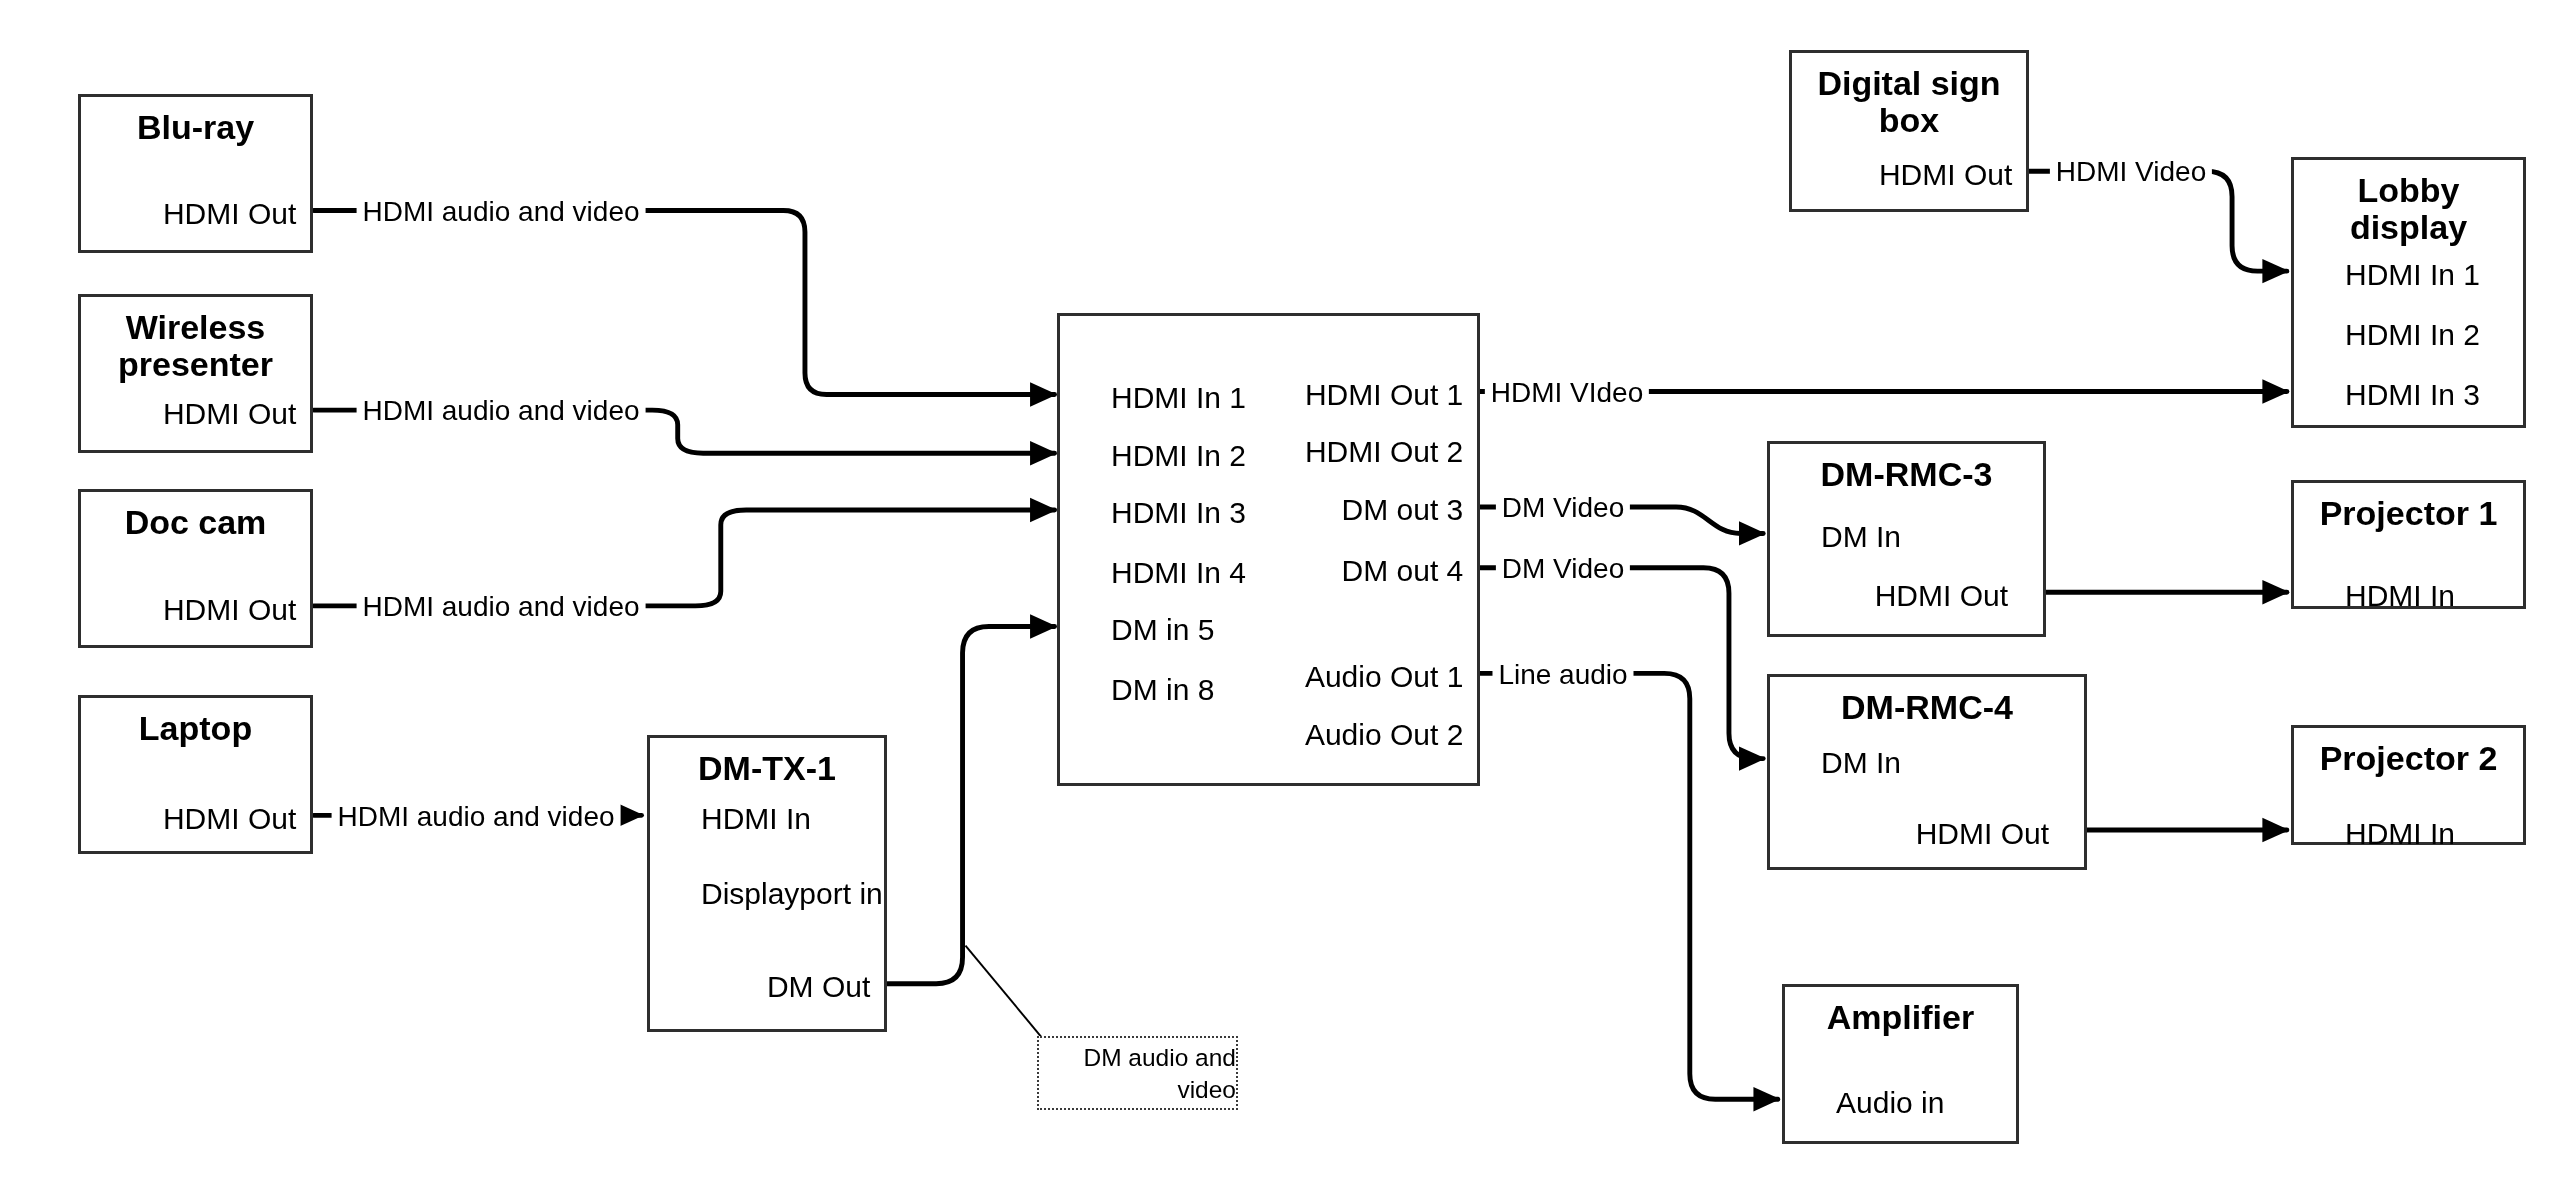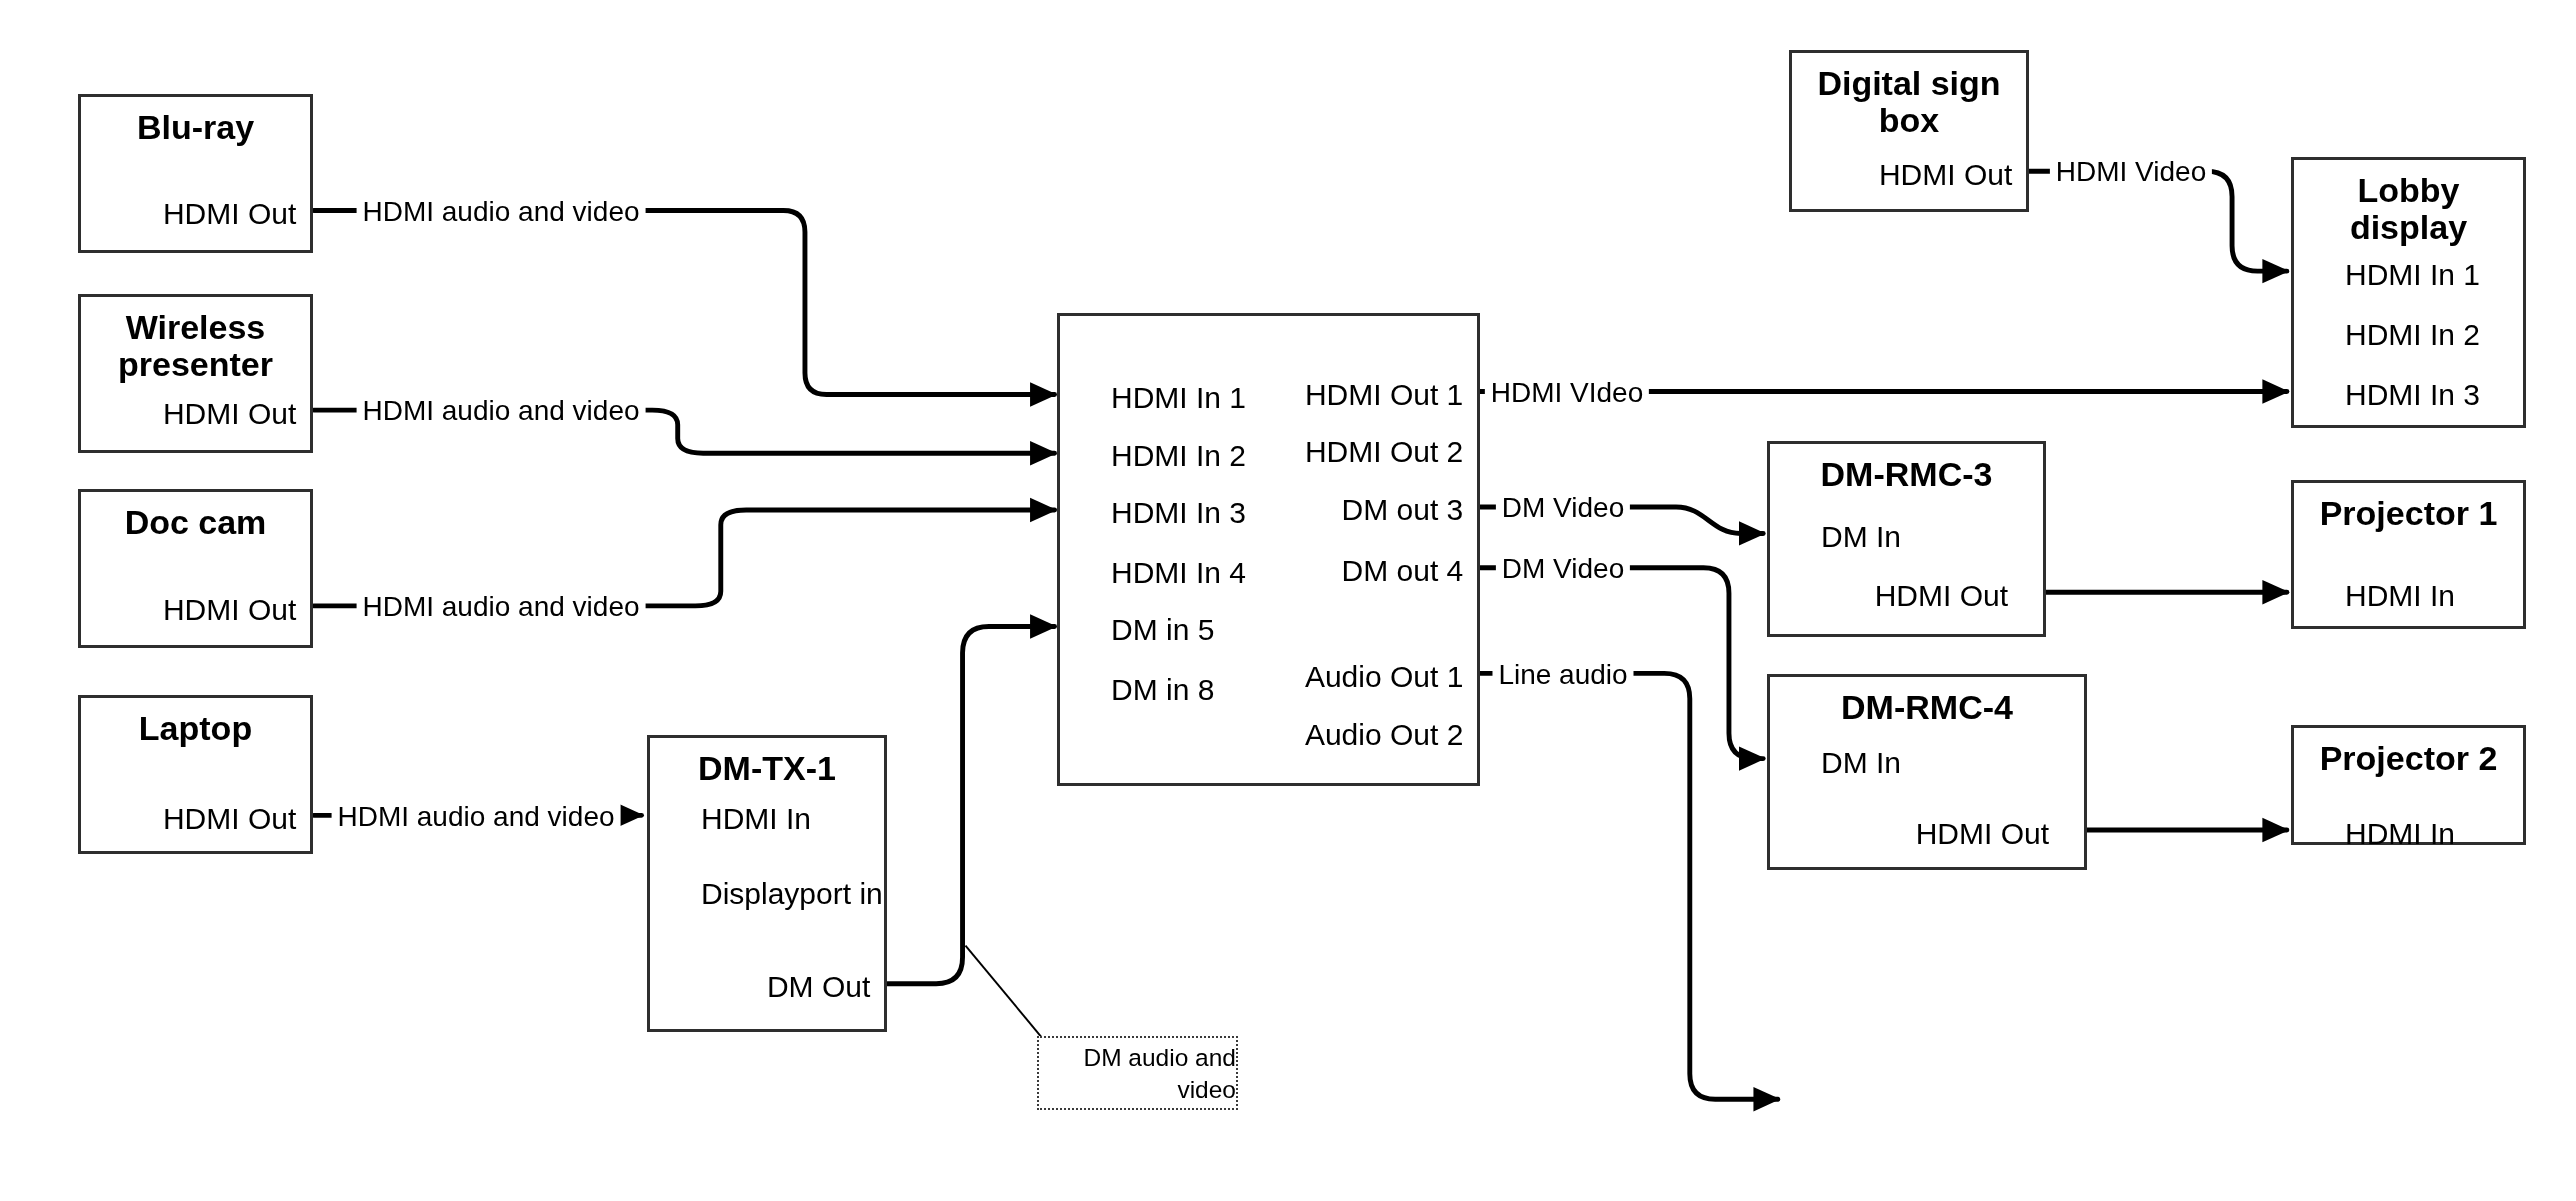--- a/index.html
+++ b/index.html
@@ -130,36 +130,40 @@
     <div class="port pl" style="top:155px">HDMI In 2</div>
     <div class="port pl" style="top:215px">HDMI In 3</div>
   </div>
 
   <div class="node" style="left:1767px;top:441px;width:279px;height:196px">
     <div class="title">DM-RMC-3</div>
     <div class="port pl" style="top:73px">DM In</div>
     <div class="port pr-wide port" style="top:132px">HDMI Out</div>
   </div>
 
-  <div class="node" style="left:2291px;top:480px;width:235px;height:149px">
+  <div class="node" style="left:2291px;top:480px;width:235px;height:129px">
     <div class="title">Projector 1</div>
     <div class="port pl" style="top:93px">HDMI In</div>
   </div>
 
   <div class="node" style="left:1767px;top:674px;width:320px;height:196px">
     <div class="title">DM-RMC-4</div>
     <div class="port pl" style="top:66px">DM In</div>
     <div class="port pr-wide port" style="top:137px">HDMI Out</div>
   </div>
 
   <div class="node" style="left:2291px;top:725px;width:235px;height:120px">
     <div class="title">Projector 2</div>
     <div class="port pl" style="top:86px">HDMI In</div>
   </div>
 
+  <div class="node" style="left:1782px;top:984px;width:237px;height:160px">
+    <div class="title">Amplifier</div>
+    <div class="port pl" style="top:96px">Audio in</div>
+  </div>
 
   <div class="callout" style="left:1037px;top:1036px;width:201px;height:74px">
     <div>DM audio and</div>
     <div>video</div>
   </div>
 
 </div>
 
 
 </body></html>

